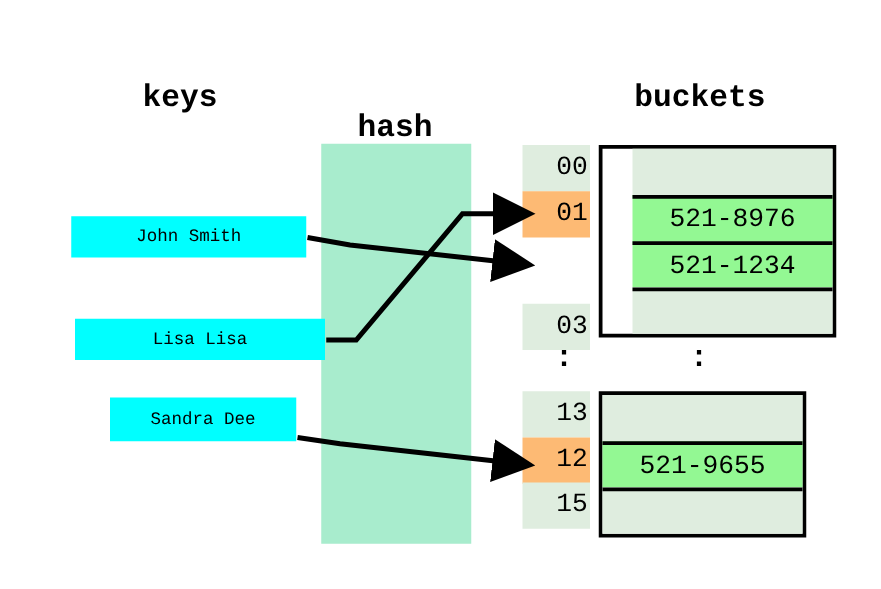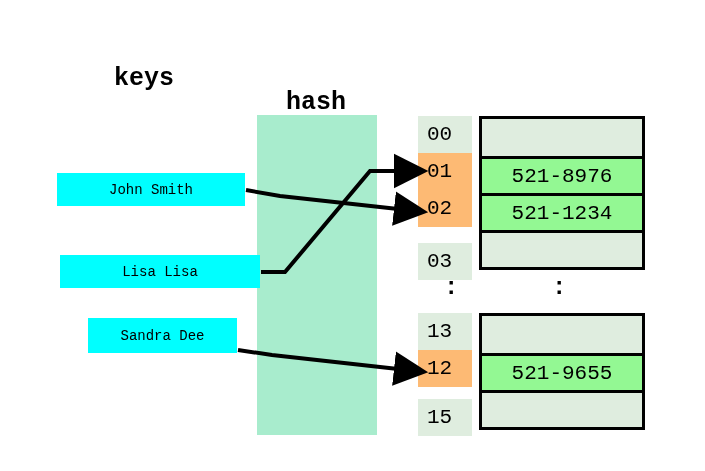--- a/index.html
+++ b/index.html
@@ -59,21 +59,21 @@
   .idx-cell {
     position: absolute;
     left: 418px;
     width: 54px;
     height: 37px;
     background: #dfeddf;
     color: #000000;
     font-size: 21px;
     display: flex;
     align-items: center;
-    padding-left: 9px;
+    padding-left: 27px;
     box-sizing: border-box;
     white-space: pre;
   }
   .idx-cell.hit { background: #fdba74; }
 
   
   .val-group {
     position: absolute;
     left: 479px;
     width: 160px;
@@ -122,37 +122,37 @@
 
 <div id="canvas">
 
   <div class="heading" id="heading-keys">keys</div>
 
   <div class="heading" id="heading-hash">
     <div>hash</div>
     <div>function</div>
   </div>
 
+  <div class="heading" id="heading-buckets">buckets</div>
 
   <div id="hash-band"></div>
 
   <div class="key-box" id="key-0">John Smith</div>
   <div class="key-box" id="key-1">Lisa Lisa</div>
   <div class="key-box" id="key-2">Sandra Dee</div>
 
   <div class="idx-cell" style="top:116px;">00</div>
   <div class="idx-cell hit" style="top:153px;">01</div>
-  <div class="idx-cell hit" style="top:190px;">02</div>
   <div class="idx-cell" style="top:243px;">03</div>
 
   <div class="idx-cell" style="top:313px;">13</div>
   <div class="idx-cell hit" style="top:350px;">12</div>
-  <div class="idx-cell" style="top:399px;">15</div>
+  <div class="idx-cell" style="top:386px;">15</div>
 
-  <div class="val-group" style="top:116px;">
+  <div class="val-group" style="top:116px;padding-left:24px;">
     <div class="val-cell"></div>
     <div class="val-cell filled">521-8976</div>
     <div class="val-cell filled">521-1234</div>
     <div class="val-cell"></div>
   </div>
 
   <div class="val-group" style="top:313px;">
     <div class="val-cell"></div>
     <div class="val-cell filled">521-9655</div>
     <div class="val-cell"></div>

